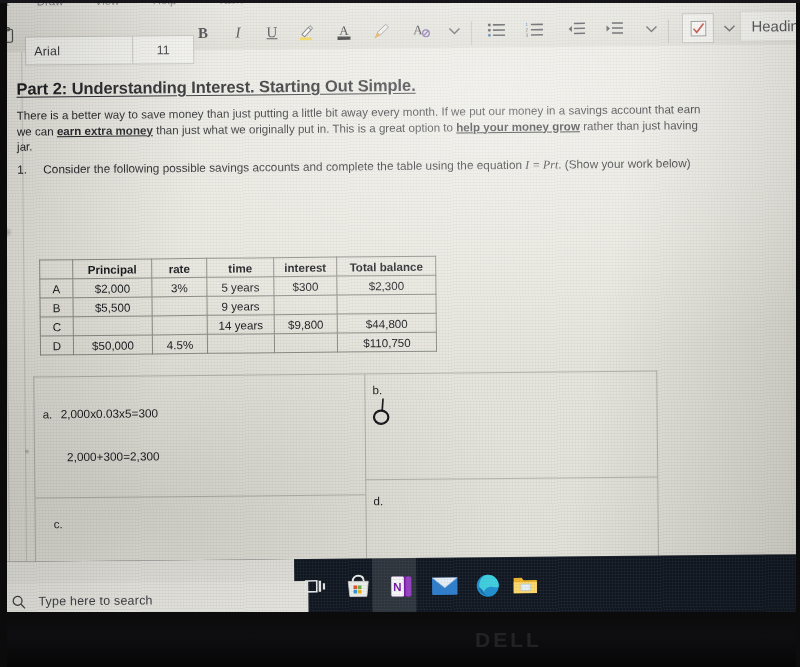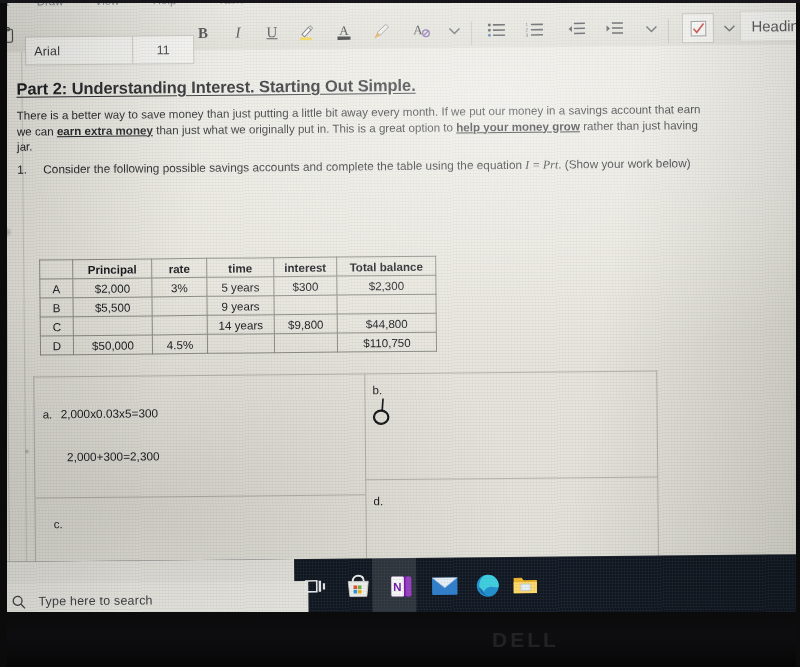--- a/index.html
+++ b/index.html
@@ -279,21 +279,21 @@
   }
 
   
   #bezel {
     position: absolute; left: 0; top: 612px;
     width: 800px; height: 55px;
     background: linear-gradient(180deg,#0b0b0c 0%, #0e0e10 45%, #060607 100%);
     z-index: 70;
   }
   #dell {
-    position: absolute; left: 492px; top: 16px;
+    position: absolute; left: 475px; top: 16px;
     color: rgba(150,150,155,.16);
     font-size: 21px;
     letter-spacing: 3px;
     font-weight: 700;
     font-family: "Liberation Sans", sans-serif;
   }
   
   #edgeL { position:absolute; left:0; top:0; width:7px; height:667px; background:#0b0b0c; z-index:72;}
   #edgeR { position:absolute; right:0; top:0; width:4px; height:667px; background:#0c0c0d; z-index:72;}
   #edgeT { position:absolute; left:0; top:0; width:800px; height:3px; background:#16161a; z-index:72;}

